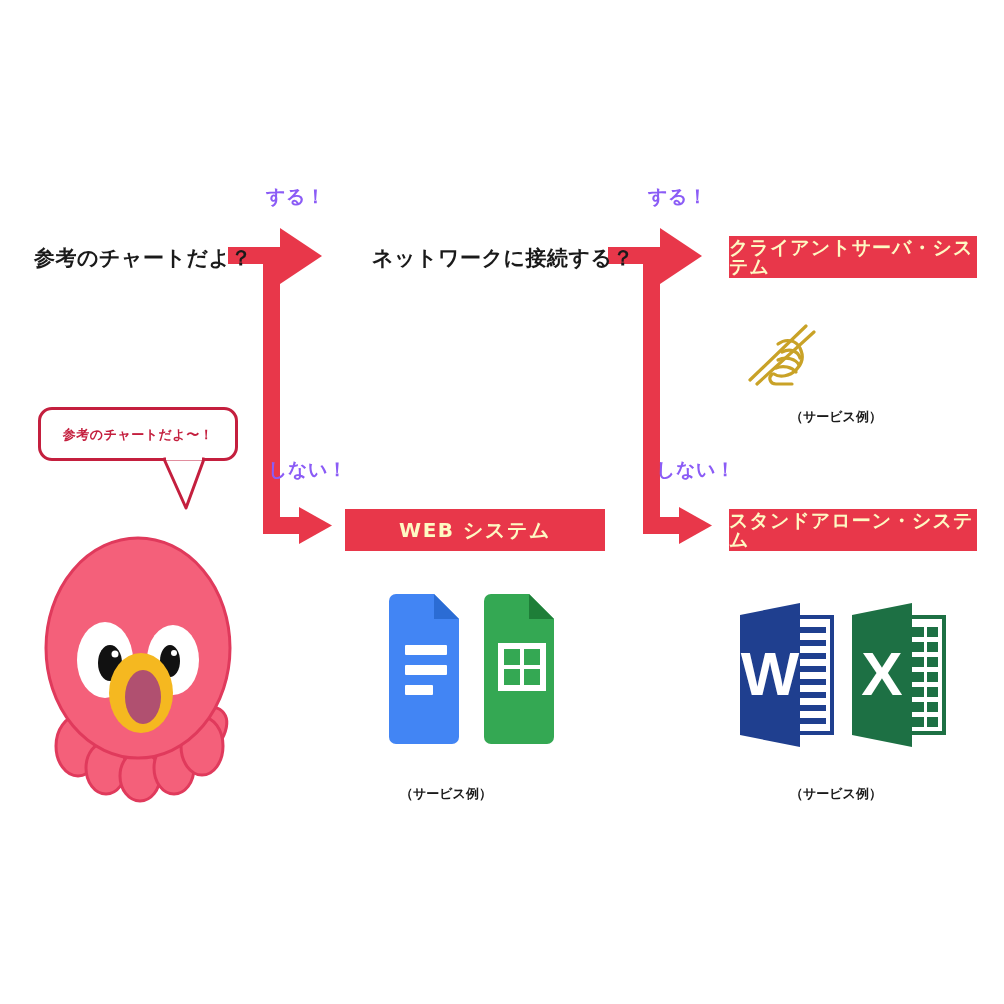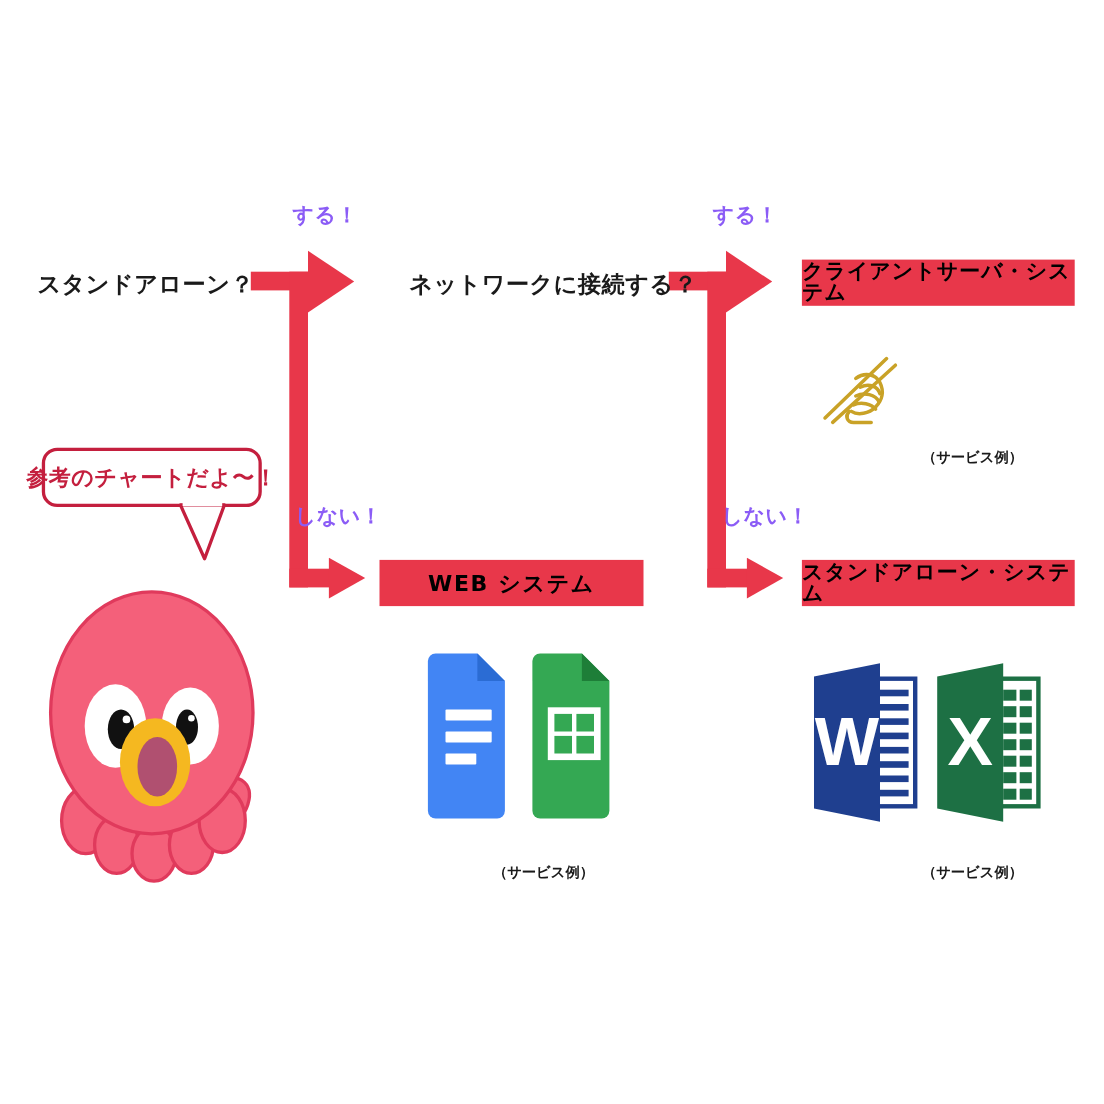--- a/index.html
+++ b/index.html
@@ -42,55 +42,55 @@
     font-weight: 700;
     color: #8b5cf6;
     white-space: nowrap;
     line-height: 1;
     letter-spacing: 0.5px;
   }
 
   
   .result-box {
     background: #e8374a;
-    color: #000000;
+    color: #fef9c3;
     display: flex;
     align-items: center;
     justify-content: center;
     font-weight: 700;
     letter-spacing: 1px;
     box-sizing: border-box;
     line-height: 1;
   }
   .result-box.small-text { font-size: 19px; }
   .result-box.web-text   { font-size: 20px; letter-spacing: 1.5px; }
 
   
   .service-caption {
     font-size: 13px;
     font-weight: 700;
     color: #1a1a1a;
     white-space: nowrap;
-    text-align: right;
+    text-align: left;
     line-height: 1;
   }
 
   
   .bubble {
     position: absolute;
     border: 3px solid #c41f3e;
     border-radius: 14px;
     background: #ffffff;
     box-sizing: border-box;
     display: flex;
     align-items: center;
     justify-content: center;
   }
   .bubble-text {
-    font-size: 20px;
+    font-size: 13px;
     font-weight: 700;
     color: #c41f3e;
     white-space: nowrap;
     letter-spacing: 0.5px;
     line-height: 1;
   }
 
   
   .svg-layer {
     position: absolute;
@@ -136,35 +136,35 @@
 
     <g>
       <rect x="608" y="247" width="62" height="17" fill="#e8374a"></rect>
       <polygon points="660,228 702,256 660,284" fill="#e8374a"></polygon>
       <rect x="643" y="247" width="17" height="287" fill="#e8374a"></rect>
       <rect x="643" y="517" width="48" height="17" fill="#e8374a"></rect>
       <polygon points="679,507 712,525.5 679,544" fill="#e8374a"></polygon>
     </g>
   </svg>
 
-  <div class="abs question" style="left:34px; top:248px;">スタンドアローン？</div>
+  <div class="abs question" style="left:34px; top:248px;">参考のチャートだよ？</div>
 
   <div class="abs question" style="left:372px; top:248px;">ネットワークに接続する？</div>
 
   <div class="abs branch-label" style="left:266px; top:187px;">する！</div>
 
   <div class="abs branch-label" style="left:268px; top:460px;">しない！</div>
 
   <div class="abs branch-label" style="left:648px; top:187px;">する！</div>
 
   <div class="abs branch-label" style="left:656px; top:460px;">しない！</div>
 
   <div class="abs result-box small-text" style="left:729px; top:236px; width:248px; height:42px;">クライアントサーバ・システム</div>
 
-  <div class="abs result-box web-text" style="left:345px; top:509px; width:240px; height:42px;">WEB システム</div>
+  <div class="abs result-box web-text" style="left:345px; top:509px; width:260px; height:42px;">WEB システム</div>
 
   <div class="abs result-box small-text" style="left:729px; top:509px; width:248px; height:42px;">スタンドアローン・システム</div>
 
   <div class="tabelog-wrap" style="left:744px; top:318px;">
     <svg width="84" height="72" viewBox="0 0 84 72">
       <g fill="none" stroke="#c9a227" stroke-width="3.2" stroke-linecap="round" stroke-linejoin="round">
 
         <line x1="6" y1="62" x2="62" y2="8"></line>
         <line x1="13" y1="66" x2="70" y2="14"></line>
 

